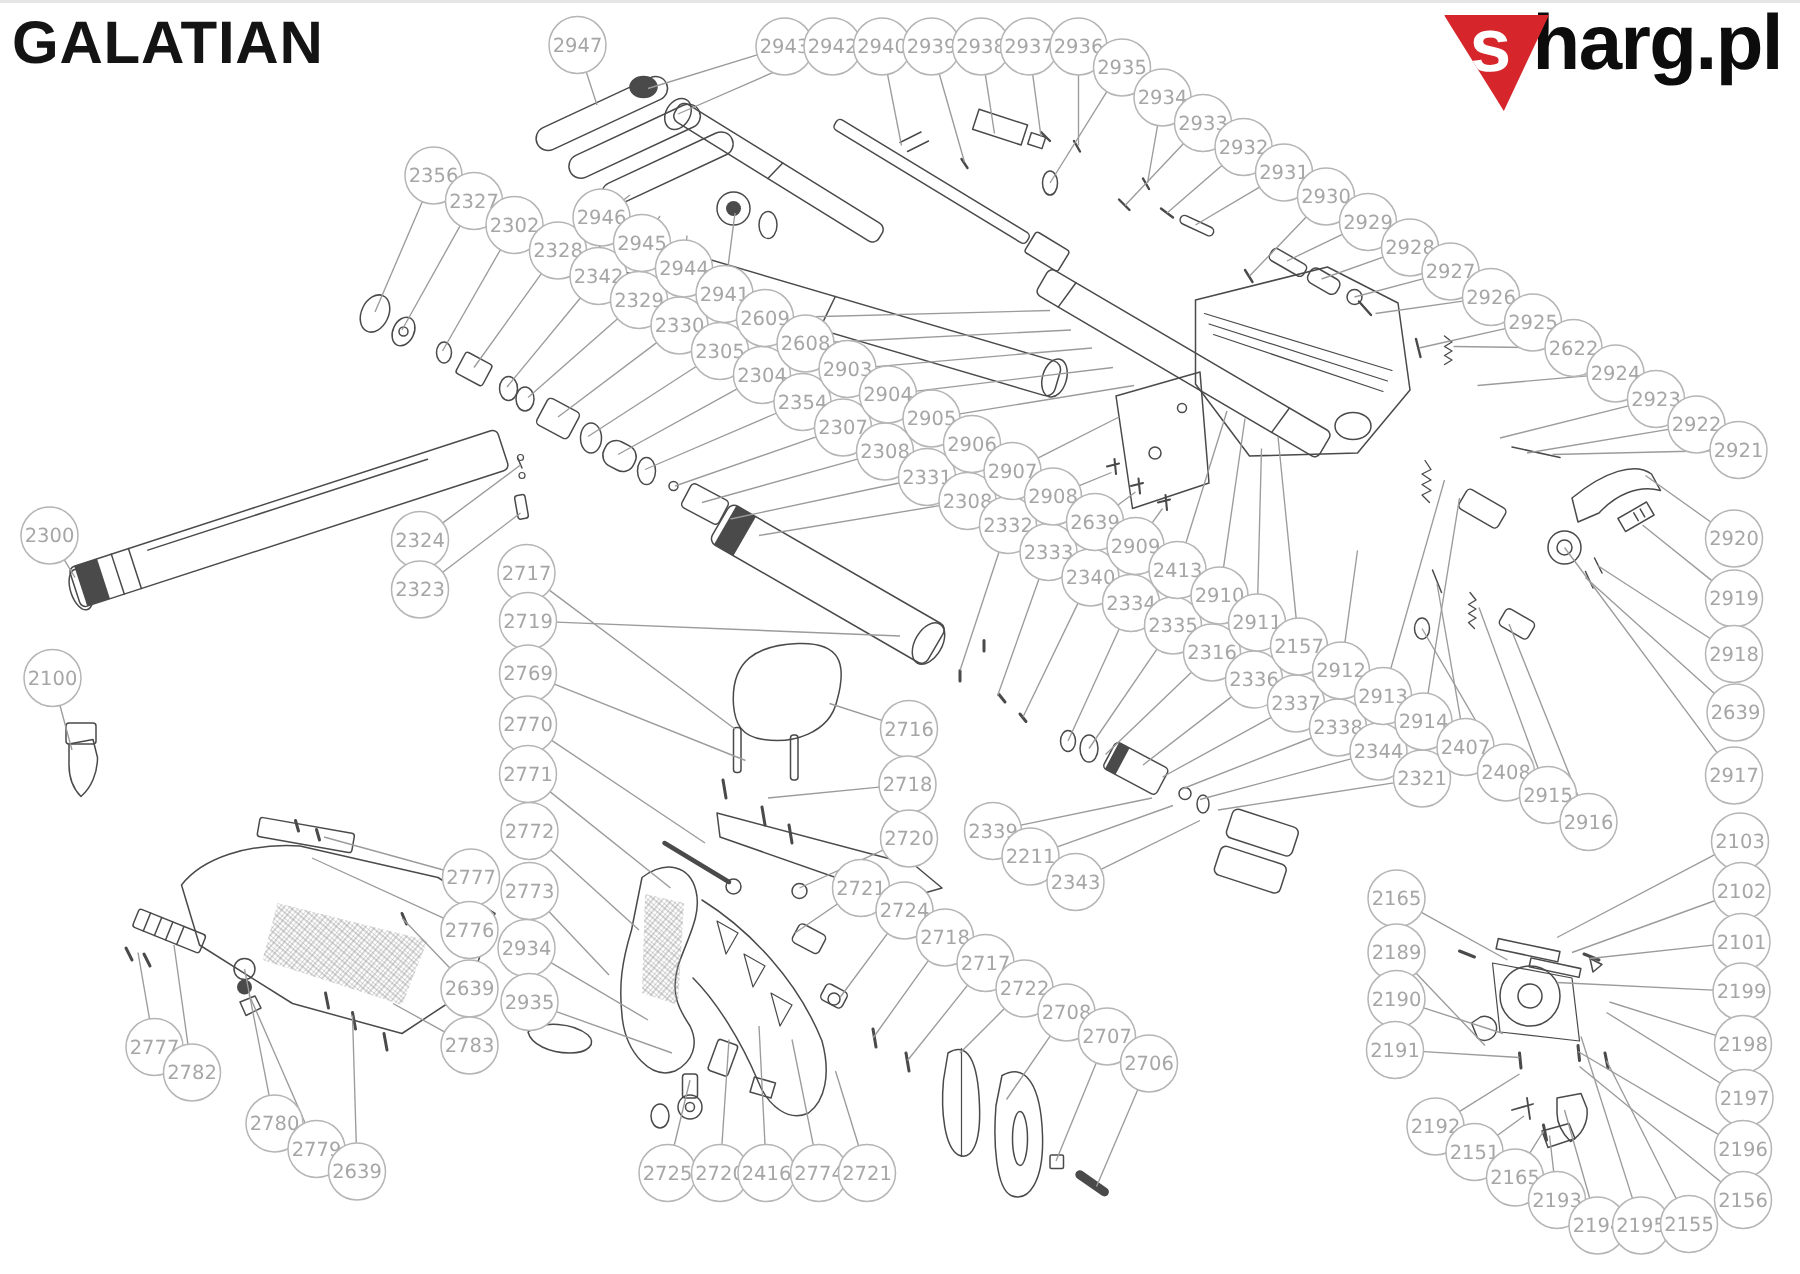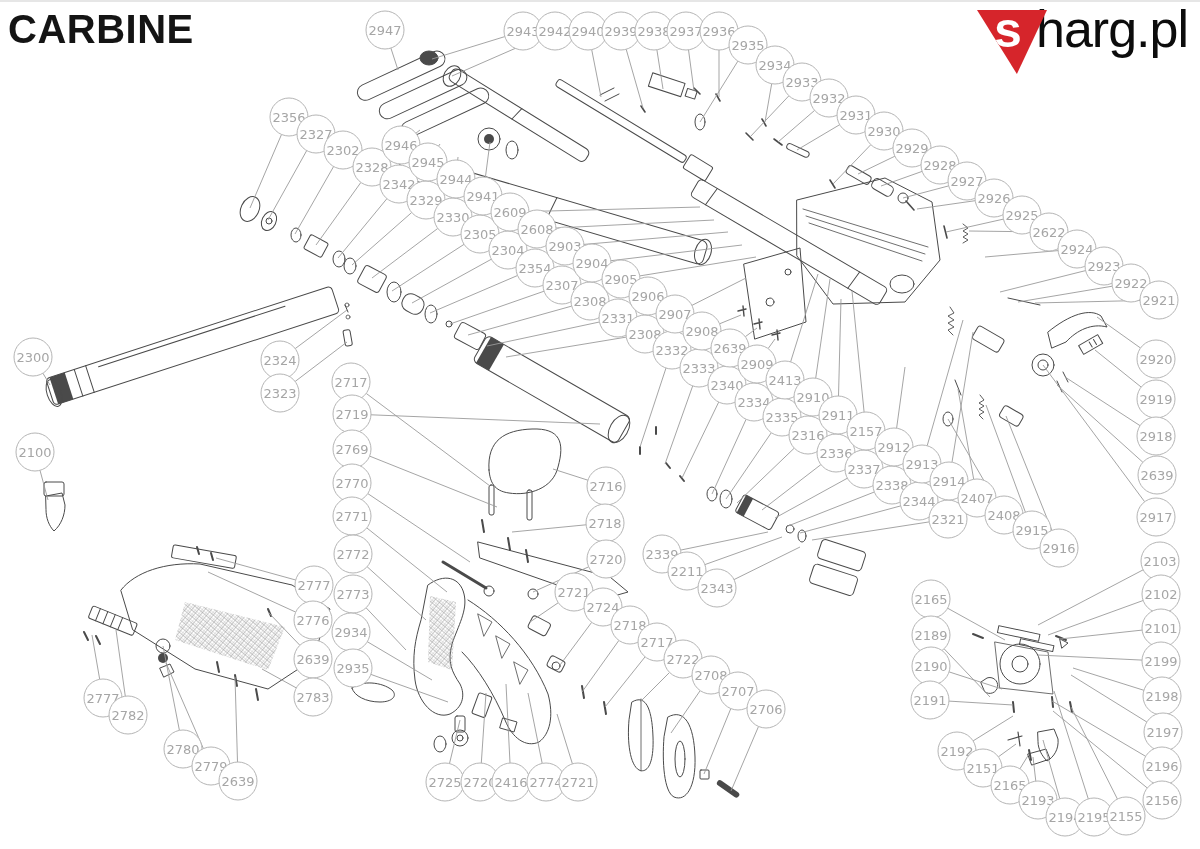--- a/index.html
+++ b/index.html
@@ -6,21 +6,21 @@
   .page{position:relative;width:1200px;height:849px;background:#ffffff;overflow:hidden;
         font-family:"Liberation Sans",sans-serif;border-top:2px solid #e6e6e6;box-sizing:border-box;}
   #diagram{position:absolute;left:0;top:0;}
   .title{position:absolute;left:8px;top:4px;color:#141414;font-weight:600;
          font-size:40px;line-height:47px;letter-spacing:0.5px;}
   .logo{position:absolute;top:8px;right:12px;height:70px;display:flex;align-items:flex-start;}
   .logo-tri{position:relative;width:70px;height:64px;background:#d6252b;
             clip-path:polygon(0 0,100% 0,57% 100%);}
   .logo-s{position:absolute;left:17px;top:-9px;color:#ffffff;font-weight:700;font-size:50px;
           font-family:"Liberation Sans",sans-serif;}
-  .logo-text{margin-left:-11px;margin-top:-11px;color:#0c0c0c;font-weight:400;font-size:52px;
+  .logo-text{margin-left:-11px;margin-top:-11px;color:#0c0c0c;font-weight:700;font-size:52px;
              letter-spacing:-1px;font-family:"Liberation Sans",sans-serif;}
 </style>
 </head>
 <body>
 
 <div class="page">
 
   <svg id="diagram" width="1200" height="849" viewBox="0 0 1200 849">
     <defs>
       <pattern id="chk" width="5" height="5" patternUnits="userSpaceOnUse" patternTransform="rotate(40)">
@@ -1003,21 +1003,21 @@
           <text x="1094" y="819.5" text-anchor="middle" font-family="&quot;DejaVu Sans&quot;, sans-serif" font-size="13" fill="#a6a6a6">2195</text>
         </g>
         <g>
           <circle cx="1126" cy="814" r="19" fill="#ffffff" stroke="#b5b5b5" stroke-width="1"></circle>
           <text x="1126" y="818.5" text-anchor="middle" font-family="&quot;DejaVu Sans&quot;, sans-serif" font-size="13" fill="#a6a6a6">2155</text>
         </g>
       </g>
   </svg>
 
   <div class="title">
-    <div>CARBINE</div>
+    <div>GALATIAN</div>
   </div>
 
   <div class="logo">
     <div class="logo-tri" style="background: rgb(214, 37, 43);">
       <span class="logo-s">s</span>
     </div>
     <span class="logo-text" style="color: rgb(12, 12, 12);">harg.pl</span>
   </div>
 
 </div>

